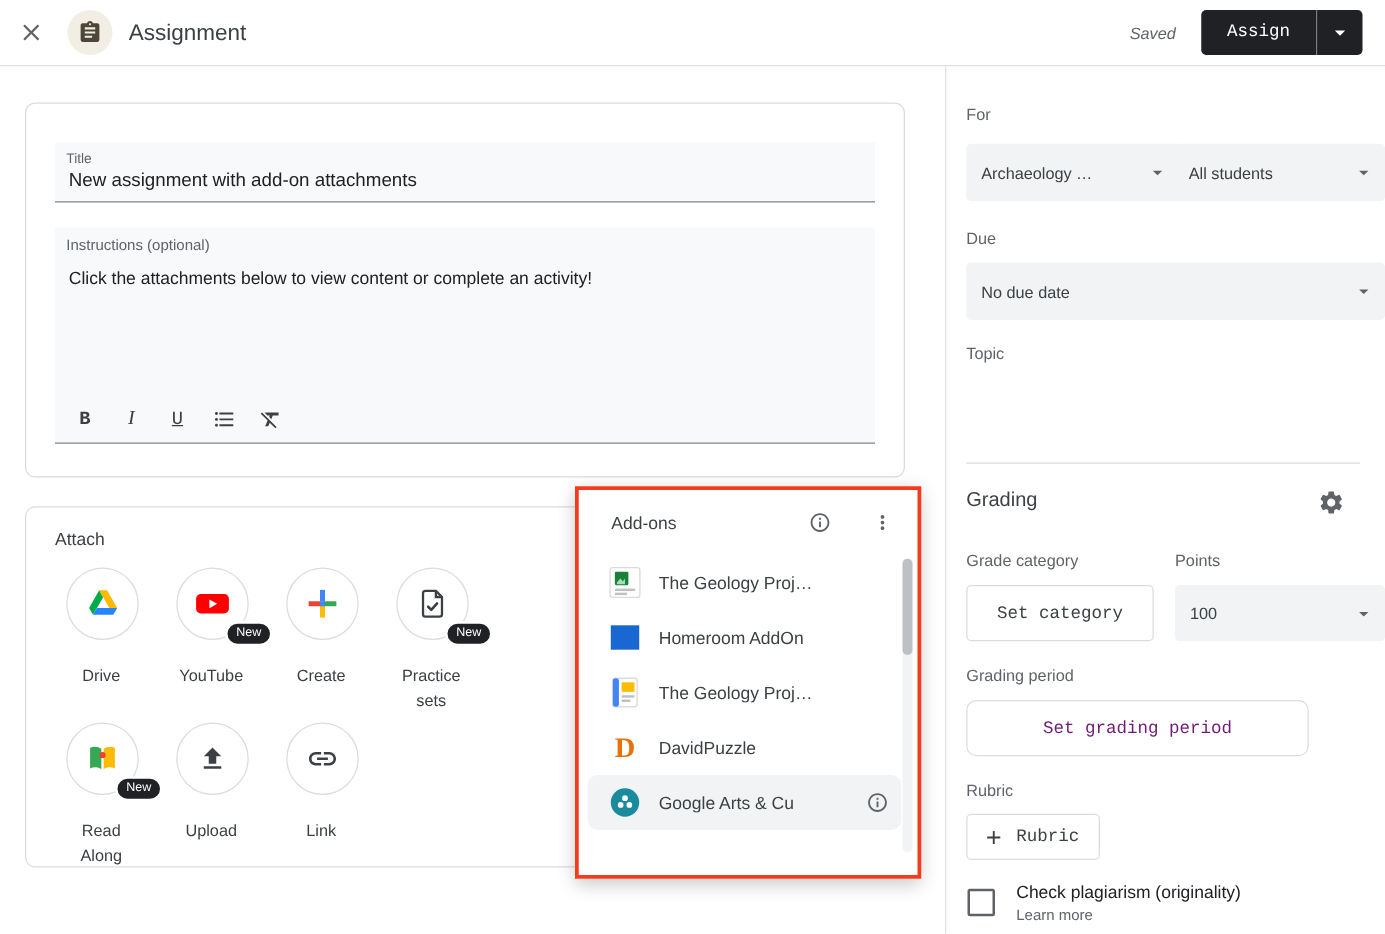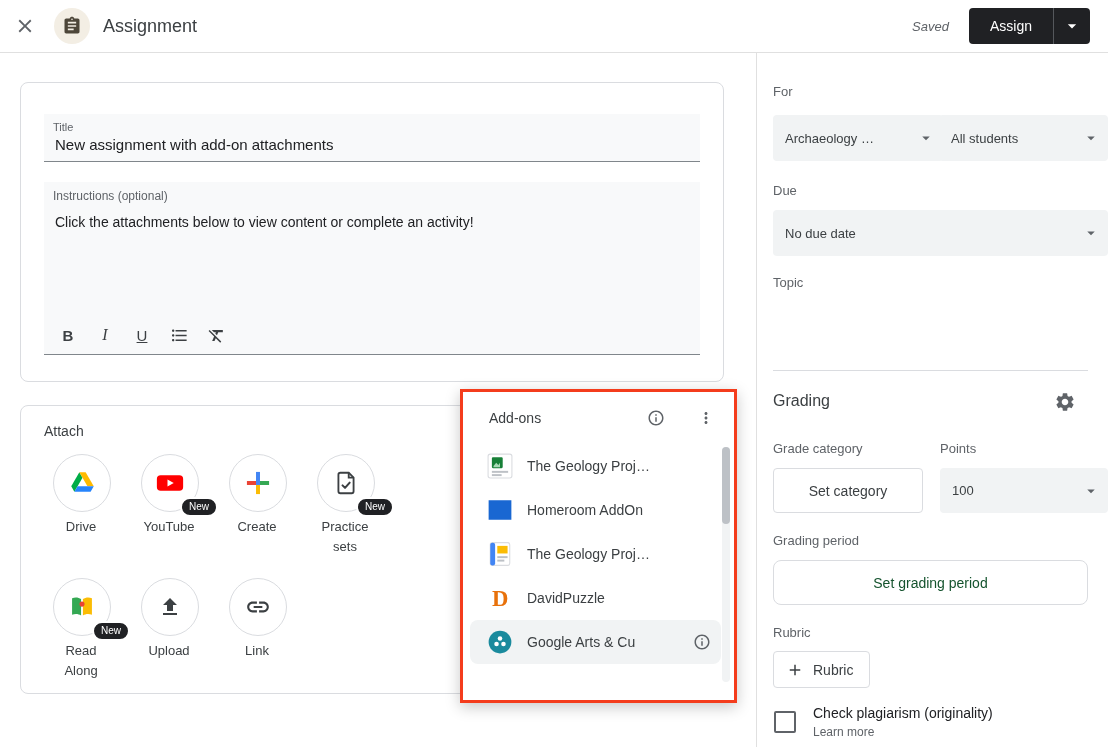--- a/index.html
+++ b/index.html
@@ -1,21 +1,21 @@
 <!DOCTYPE html>
 <html><head>
 <meta charset="utf-8">
 <style>
   html,body{margin:0;padding:0;}
   body{
     width:1108px;height:747px;position:relative;overflow:hidden;
     background:#fff;color:#3c4043;
     font-family:"Liberation Sans","DejaVu Sans",sans-serif;font-size:14px;
   }
-  button{font-family:Liberation Sans, sans-serif;background:none;border:none;padding:0;cursor:pointer;color:inherit;}
+  button{font-family:Liberation Mono, monospace;background:none;border:none;padding:0;cursor:pointer;color:inherit;}
 
   
   .header{position:absolute;top:0;left:0;width:1108px;height:52px;background:#fff;
     border-bottom:1px solid #e0e0e0;display:flex;align-items:center;z-index:30;}
   .close-btn{width:26px;height:26px;margin-left:12px;display:flex;align-items:center;justify-content:center;}
   .badge-circle{width:36px;height:36px;border-radius:50%;background:#f3eee4;margin-left:16px;
     display:flex;align-items:center;justify-content:center;}
   .header-title{font-size:18px;color:#3c4043;margin-left:13px;}
   .saved{margin-left:auto;font-size:13px;font-style:italic;color:#5f6368;}
   .assign-group{display:flex;height:36px;margin-left:20px;margin-right:18px;}
@@ -46,21 +46,21 @@
 
   .attach-heading{position:absolute;left:23px;top:17px;font-size:14px;color:#3c4043;}
   .attach-item{position:absolute;width:88px;text-align:center;cursor:pointer;}
   .r1{top:48px;} .r2{top:172px;}
   .c1{left:16px;} .c2{left:104px;} .c3{left:192px;} .c4{left:280px;}
   .attach-circle-wrap{position:relative;width:56px;height:56px;margin:0 auto;}
   .attach-circle{width:56px;height:56px;border:1px solid #dadce0;border-radius:50%;background:#fff;
     display:flex;align-items:center;justify-content:center;}
   .new-badge{position:absolute;top:43px;left:39px;background:#202124;color:#fff;font-size:10px;
     line-height:12px;padding:2px 7px;border-radius:10px;border:2px solid #fff;white-space:nowrap;}
-  .attach-label{margin:7px auto 0;font-size:13px;color:#3c4043;line-height:1.5;max-width:66px;text-align:center;}
+  .attach-label{margin:21px auto 0;font-size:13px;color:#3c4043;line-height:1.5;max-width:66px;text-align:center;}
 
   
   .addons{position:absolute;left:460px;top:389px;width:271px;height:308px;background:#fff;
     border:3px solid #f43c1c;box-shadow:0 4px 14px rgba(0,0,0,.22);z-index:20;}
   .addons-header{height:52px;display:flex;align-items:center;padding:0 16px 0 26px;}
   .addons-title{font-size:14px;color:#3c4043;}
   .icon-btn{width:24px;height:24px;display:flex;align-items:center;justify-content:center;}
   .hdr-info{margin-left:auto;margin-right:26px;}
   .addon-row{height:44px;display:flex;align-items:center;padding-left:24px;gap:14px;cursor:pointer;}
   .addon-label{font-size:14px;color:#3c4043;white-space:nowrap;overflow:hidden;text-overflow:ellipsis;}
@@ -84,22 +84,22 @@
   .sel-students{left:182px;top:63px;width:149px;}
   .sel-due{left:16px;top:158px;width:315px;}
   .sel-topic{left:16px;top:250px;width:315px;}
   .sel-points{left:183px;top:416px;width:148px;height:45px;}
   .sb-divider{position:absolute;left:16px;top:318px;width:315px;height:1px;background:#dadce0;}
   .grading-heading{position:absolute;left:16px;top:340px;font-size:16px;color:#3c4043;}
   .gear-btn{position:absolute;left:295px;top:337px;width:26px;height:26px;display:flex;align-items:center;justify-content:center;}
   .set-category-btn{position:absolute;left:16px;top:416px;width:150px;height:45px;background:#fff;
     border:1px solid #dadce0;border-radius:4px;font-size:14px;color:#3c4043;
     display:flex;align-items:center;justify-content:center;}
-  .set-period-btn{position:absolute;left:16px;top:508px;width:315px;height:45px;background:#fff;
-    border:1px solid #dadce0;border-radius:8px;font-size:14px;color:#14532d;
+  .set-period-btn{position:absolute;left:16px;top:508px;width:274px;height:45px;background:#fff;
+    border:1px solid #dadce0;border-radius:8px;font-size:14px;color:#701a75;
     display:flex;align-items:center;justify-content:center;}
   .rubric-btn{position:absolute;left:16px;top:599px;height:37px;padding:0 16px 0 12px;background:#fff;
     border:1px solid #dadce0;border-radius:4px;display:flex;align-items:center;gap:9px;font-size:14px;color:#3c4043;}
   .plagiarism{position:absolute;left:17px;top:652px;display:flex;align-items:center;}
   .checkbox{width:18px;height:18px;border:2px solid #5f6368;border-radius:2px;background:#fff;flex:0 0 18px;cursor:pointer;}
   .plagiarism-text{margin-left:17px;}
   .plagiarism-label{font-size:14px;color:#202124;line-height:19px;}
   .learn-more{font-size:12px;color:#5f6368;margin-top:2px;display:inline-block;cursor:pointer;}
 </style>
 </head>

